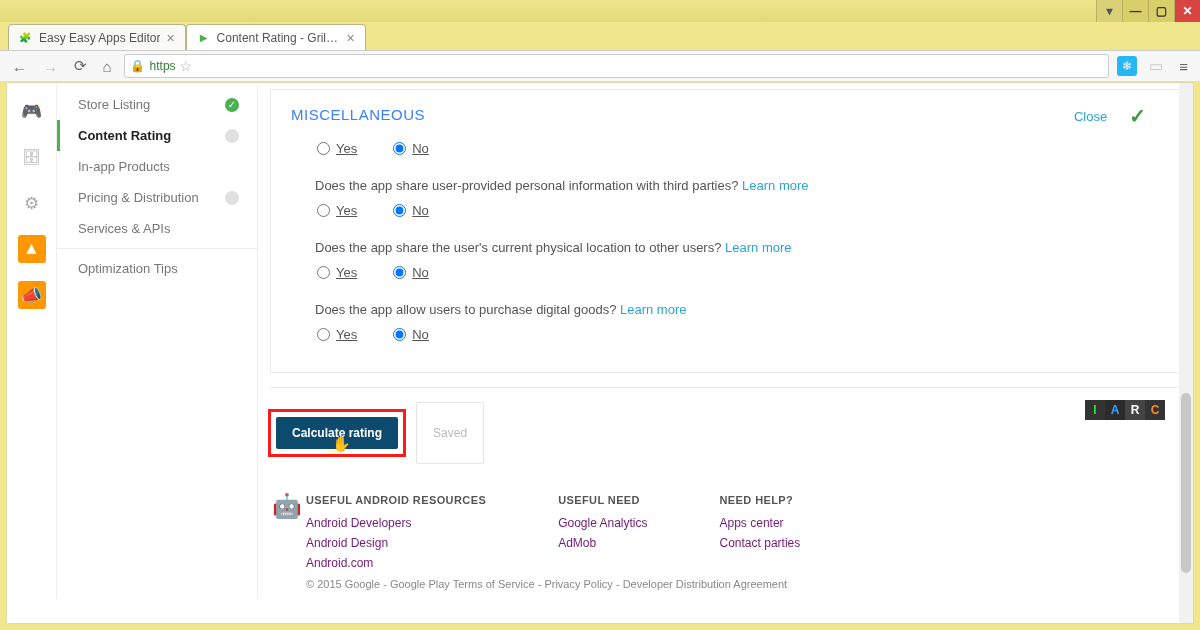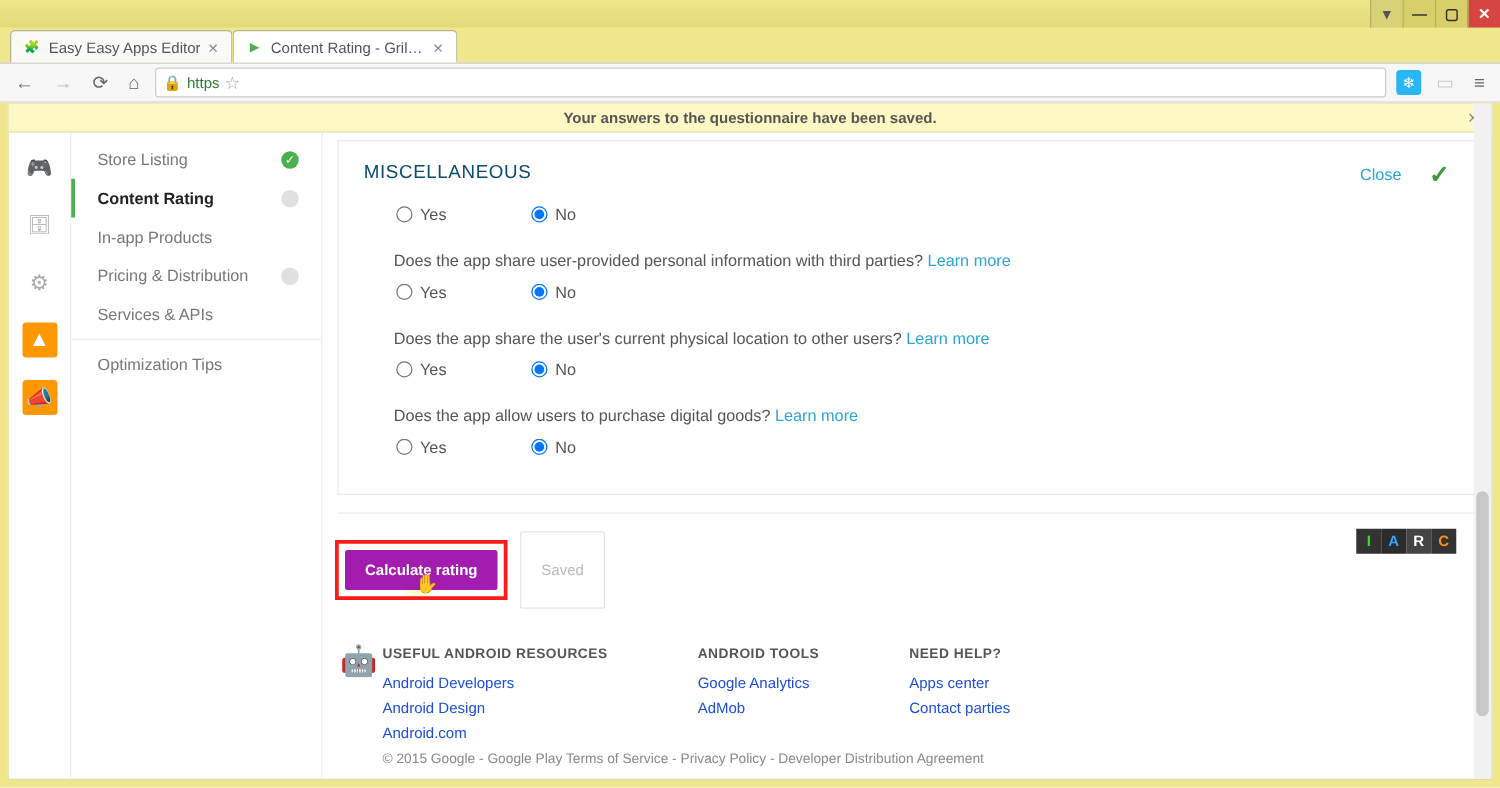--- a/index.html
+++ b/index.html
@@ -49,50 +49,50 @@
 
 .side-nav { width:200px; padding:6px 0; }
 .side-nav-item { font-size:13px; color:#777; padding:8px 18px; display:flex; justify-content:space-between; align-items:center; border-left:3px solid transparent; }
 .side-nav-item.active { color:#222; font-weight:bold; border-left:3px solid #4caf50;justify-content:space-between; }
 .side-nav-item .check { width:14px; height:14px; border-radius:50%; background:#4caf50; color:#fff; font-size:10px; display:flex; align-items:center; justify-content:center; }
 .side-nav-item .dot   { width:14px; height:14px; border-radius:50%; background:#e0e0e0; }
 .side-nav hr { border:none; border-top:1px solid #eee; margin:4px 0; }
 
 .content { flex:1; border-left:1px solid #eee; position:relative; overflow:auto; }
 .section-card { margin:6px 12px 0 12px; border:1px solid #eaeaea; background:#fff; padding:16px 20px 8px 20px; position:relative; }
-.section-title { color:#0c4a6e; font-size:15px; letter-spacing:0.5px; font-weight:normal; margin-bottom:18px; }
-.section-close { position:absolute; right:20px; top:14px; display:flex; align-items:center; gap:22px; font-size:13px; }
+.section-title { color:#3b82f6; font-size:15px; letter-spacing:0.5px; font-weight:normal; margin-bottom:18px; }
+.section-close { position:absolute; right:34px; top:14px; display:flex; align-items:center; gap:22px; font-size:13px; }
 .section-close .close-link { color:#29a5d8; }
 .section-close .check-green { color:#3c9a3c; font-size:20px; font-weight:bold; }
 
 .question { margin:0 0 22px 24px; font-size:13px; color:#555; }
 .question .qtext { margin-bottom:10px; }
 .question .learn { color:#29a5d8; }
-.radio-row { display:flex; gap:68px; align-items:center; margin-left:2px; }
+.radio-row { display:flex; gap:36px; align-items:center; margin-left:2px;text-decoration:underline; }
 .radio-opt { display:flex; align-items:center; gap:6px; font-size:13px; color:#555; }
 .radio-opt input { width:13px; height:13px; }
 
 .action-bar { border-top:1px solid #eaeaea; margin:14px 12px 0 12px; padding:14px 6px; display:flex; align-items:center; gap:18px; position:relative; }
-.calc-btn { background:#a21caf; color:#fff; border:none; padding:9px 16px; font-size:12px; font-weight:bold; border-radius:2px; cursor:pointer; position:relative; }
+.calc-btn { background:#0c4a6e; color:#fff; border:none; padding:9px 16px; font-size:12px; font-weight:bold; border-radius:2px; cursor:pointer; position:relative; }
 .calc-btn::after { content:""; position:absolute; inset:-8px; border:3px solid #ff1a1a; pointer-events:none; }
 .calc-glow { position:absolute; left:42px; top:6px; width:34px; height:34px; background:radial-gradient(circle,#fff352 0%,rgba(255,243,82,0) 70%); border-radius:50%; pointer-events:none; }
 .cursor-hand { position:absolute; left:56px; top:18px; font-size:15px; color:#333; pointer-events:none; z-index:2;}
 .saved-btn { background:#fff; border:1px solid #e5e5e5; color:#bbb; padding:23px 16px; font-size:12px; border-radius:2px; }
 .iarc { position:absolute; right:16px; top:12px; display:flex; }
 .iarc span { width:20px; height:20px; display:flex; align-items:center; justify-content:center; font-weight:bold; color:#2be81e; font-size:12px; }
 .iarc span:nth-child(2){ color:#39a1ff; background:#2b2b2b; }
 .iarc span:nth-child(1){ background:#333; }
 .iarc span:nth-child(3){ color:#fff; background:#444; }
 .iarc span:nth-child(4){ color:#ff8c1a; background:#333; }
 
 
 .footer { font-size:12px; color:#777; padding:16px 10px 6px 48px; }
 .footer-cols { display:flex; gap:72px; margin-bottom:2px; }
 .footer h5 { font-size:11px; color:#555; letter-spacing:0.4px; margin-bottom:10px; font-weight:bold; }
-.footer a   { color:#1d4ed8; text-decoration:none; display:block; margin-bottom:6px; font-size:12px; }
+.footer a   { color:#701a75; text-decoration:none; display:block; margin-bottom:6px; font-size:12px; }
 .footer .droid { float:left; margin-left:-34px; margin-top:-2px; color:#ccc; font-size:24px; }
 .footer .legal { font-size:11px; color:#888; }
 
 
 .fake-scroll { position:absolute; right:0; top:0; bottom:0; width:14px; background:#f1f1f1; }
 .fake-thumb  { position:absolute; right:2px; top:310px; width:10px; height:180px; background:#c7c7c7; border-radius:5px; }
 </style>
 </head>
 <body>
 
@@ -126,24 +126,20 @@
     <span class="https">https</span>
     <span class="star">☆</span>
   </div>
   <span class="ext-icon ext-blue">❄</span>
   <span class="nav-btn" style="color:#ccc">▭</span>
   <span class="nav-btn">≡</span>
 </div>
 
 <div class="chrome-page">
 
-  <div class="notif">
-    <span>Your answers to the questionnaire have been saved.</span>
-    <span class="close">×</span>
-  </div>
 
   <div class="main">
 
     <div class="icon-rail">
       <div class="rail-icon">🎮</div>
       <div class="rail-icon" style="font-size:15px">🗄</div>
       <div class="rail-icon">⚙</div>
       <div class="rail-icon alert">▲</div>
       <div class="rail-icon orange">📣</div>
     </div>
@@ -265,21 +261,21 @@
       <div class="footer">
         <span class="droid">🤖</span>
         <div class="footer-cols">
           <div>
             <h5>USEFUL ANDROID RESOURCES</h5>
             <a href="#">Android Developers</a>
             <a href="#">Android Design</a>
             <a href="#">Android.com</a>
           </div>
           <div>
-            <h5>ANDROID TOOLS</h5>
+            <h5>USEFUL NEED</h5>
             <a href="#">Google Analytics</a>
             <a href="#">AdMob</a>
           </div>
           <div>
             <h5>NEED HELP?</h5>
             <a href="#">Apps center</a>
             <a href="#">Contact parties</a>
           </div>
         </div>
         <div class="legal">© 2015 Google - Google Play Terms of Service - Privacy Policy - Developer Distribution Agreement</div>

